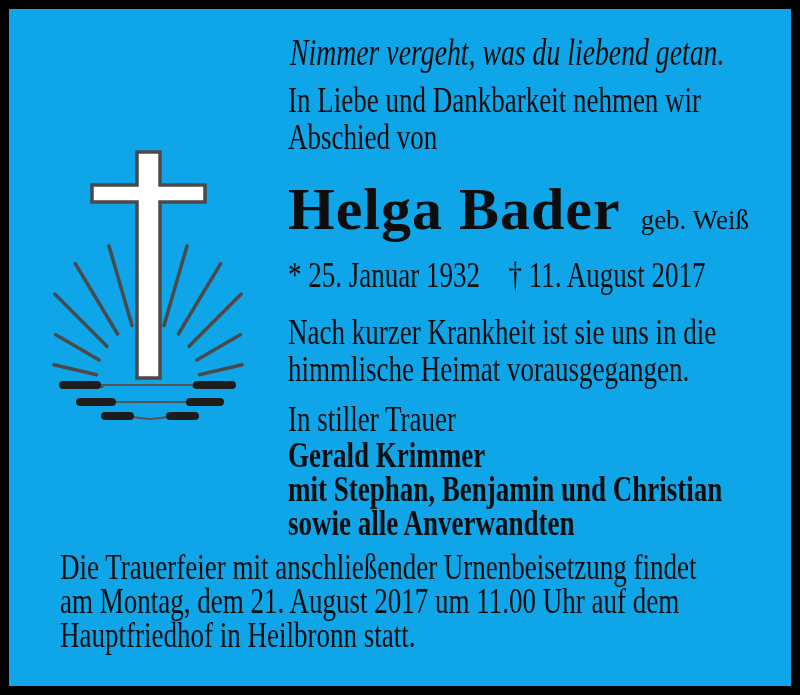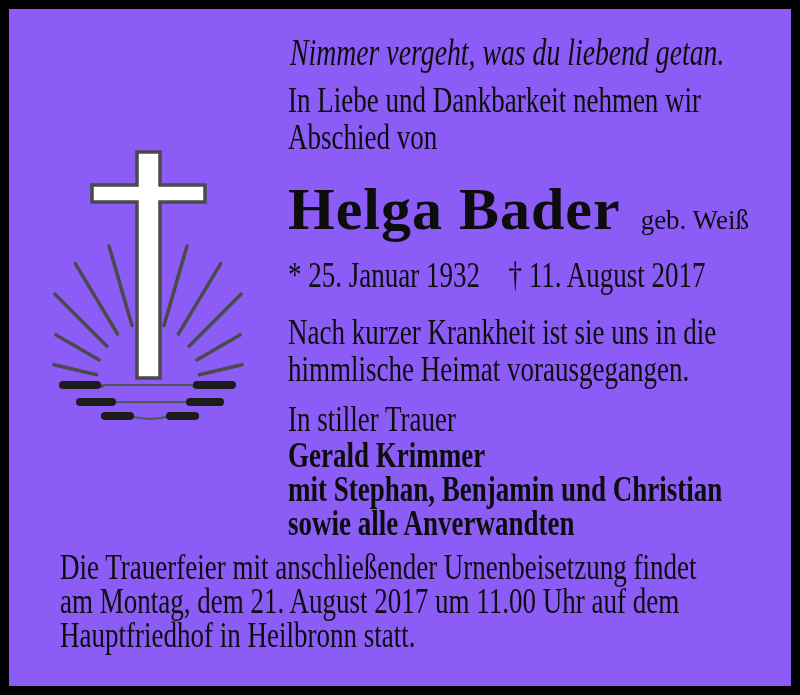--- a/index.html
+++ b/index.html
@@ -1,19 +1,19 @@
 <!DOCTYPE html>
 <html><head>
 <meta charset="utf-8">
 <style>
   html,body{margin:0;padding:0;background:#ffffff;}
   .page{
     position:relative;
     width:800px;height:695px;
-    background:#8b5cf6;
+    background:#0ea5e9;
     overflow:hidden;
     font-family:"Liberation Serif", serif;
     color:#0d0d0d;
   }
   .frame{
     position:absolute;inset:0;
     border:9px solid #000000;
     pointer-events:none;
   }
   .blk{position:absolute;white-space:nowrap;}

